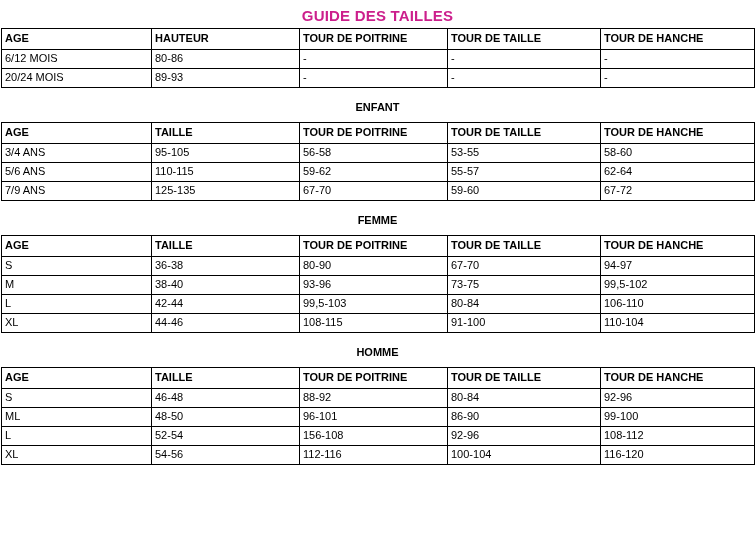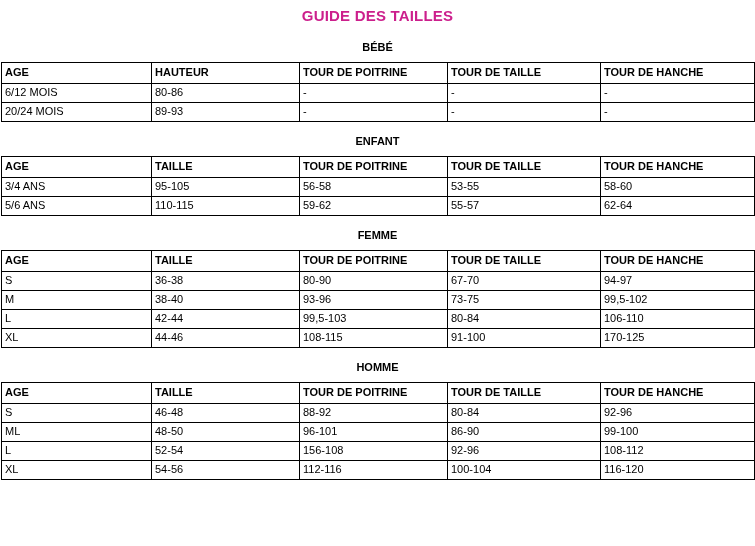--- a/index.html
+++ b/index.html
@@ -73,21 +73,20 @@
   col.c4 { width: 154px; }
 </style>
 </head>
 <body>
 
 <div class="page">
 
   <h1 class="main-title">GUIDE DES TAILLES</h1>
 
   <div class="section">
-    <div class="section-title">BÉBÉ</div>
     <table class="size-table">
       <colgroup>
         <col class="c0">
           <col class="c1">
           <col class="c2">
           <col class="c3">
           <col class="c4">
       </colgroup>
       <thead>
         <tr>
@@ -144,20 +143,27 @@
           <td>53-55</td>
           <td>58-60</td>
         </tr>
         <tr>
           <td>5/6 ANS</td>
           <td>110-115</td>
           <td>59-62</td>
           <td>55-57</td>
           <td>62-64</td>
         </tr>
+        <tr>
+          <td>7/9 ANS</td>
+          <td>125-135</td>
+          <td>67-70</td>
+          <td>59-60</td>
+          <td>67-72</td>
+        </tr>
       </tbody>
     </table>
   </div>
 
   <div class="section">
     <div class="section-title">FEMME</div>
     <table class="size-table">
       <colgroup>
         <col class="c0">
           <col class="c1">
@@ -194,21 +200,21 @@
           <td>42-44</td>
           <td>99,5-103</td>
           <td>80-84</td>
           <td>106-110</td>
         </tr>
         <tr>
           <td>XL</td>
           <td>44-46</td>
           <td>108-115</td>
           <td>91-100</td>
-          <td>170-125</td>
+          <td>110-104</td>
         </tr>
       </tbody>
     </table>
   </div>
 
   <div class="section">
     <div class="section-title">HOMME</div>
     <table class="size-table">
       <colgroup>
         <col class="c0">

